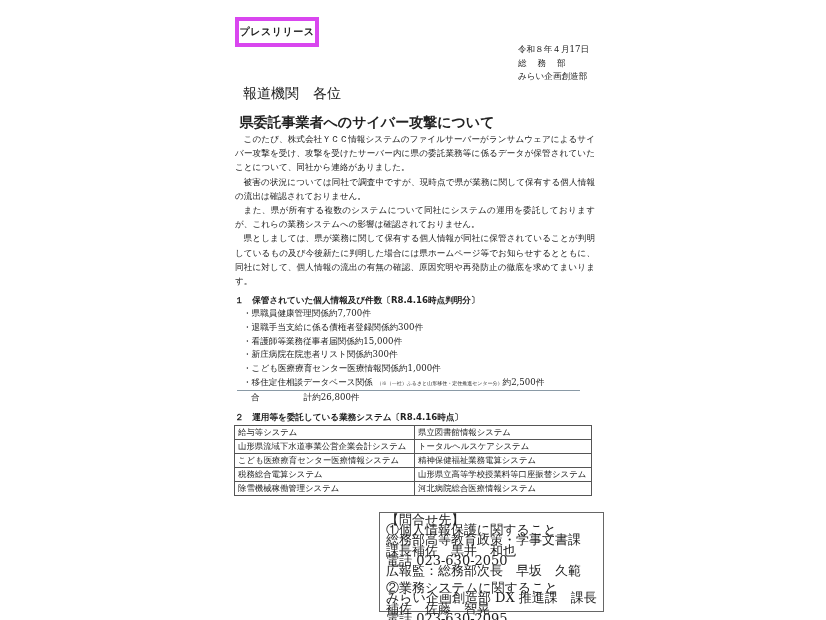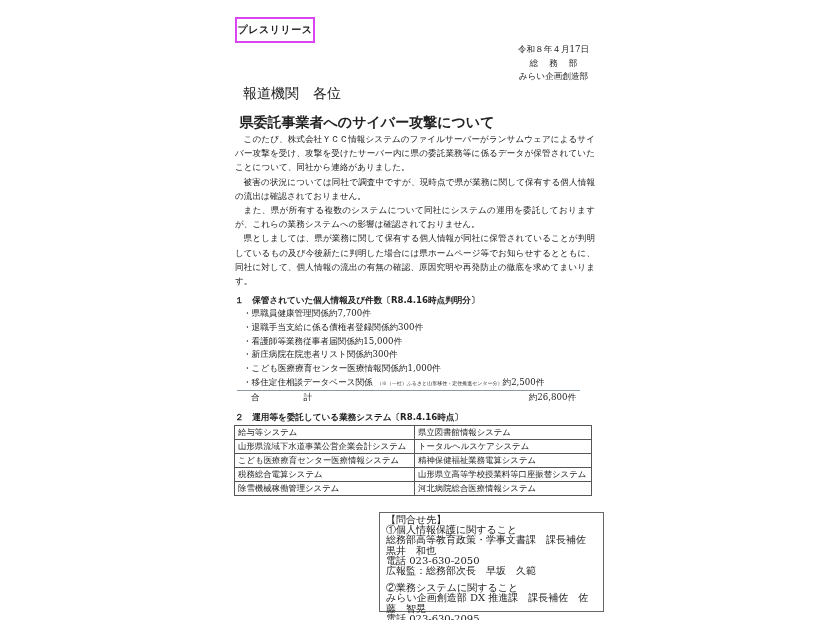--- a/index.html
+++ b/index.html
@@ -1,45 +1,45 @@
 <!DOCTYPE html>
 <html><head>
 <meta charset="utf-8">
 <style>
   html, body { margin:0; padding:0; background:#ffffff; }
   body { width:826px; height:620px; position:relative; overflow:hidden;
          font-family:"DejaVu Serif", "Liberation Serif", serif; color:#222; }
   .abs { position:absolute; }
   .sans { font-family:"DejaVu Sans","Liberation Sans", sans-serif;text-align:center; }
 
-  .press-box { left:235px; top:17px; width:76px; height:22px; border:2px solid #d946ef;
+  .press-box { left:235px; top:17px; width:76px; height:22px; border:4px solid #d946ef;
                font-size:10px; font-weight:bold; line-height:22px; text-align:center; letter-spacing:0.5px; }
-  .date-block { right:237px; top:43px; text-align:center; font-size:8.6px; line-height:13.5px; }
+  .date-block { right:237px; top:43px; text-align:left; font-size:8.6px; line-height:13.5px; }
   .date-block .spaced { letter-spacing:11px; margin-right:-11px; }
   .addressee { left:243px; top:85px; font-size:14px; }
   .title { left:0; width:702px; top:114px; text-align:center; font-size:14px; font-weight:bold;margin-left:16px; }
 
   .body-text { left:235px; top:133px; width:360px; font-size:8.6px; line-height:14.2px; text-align:justify; }
   .body-text p { margin:0; text-indent:1em;font-family:Liberation Mono, monospace; }
 
   .sec1-title { left:235px; top:295px; font-size:8.6px; font-weight:bold; }
   .list { left:243px; top:307px; width:333px; font-size:8.6px; }
   .list .row { display:flex; justify-content:flex-start; height:13.8px; line-height:13.8px; }
   .list .note { font-size:5px; margin-left:4px; }
   .list .divider { border-top:1px solid #8a9aa6; margin-right:-4px; margin-left:-6px; }
-  .list .total { display:flex; justify-content:space-between; height:13.8px; line-height:13.8px; }
+  .list .total { display:flex; height:13.8px; line-height:13.8px; }
   .list .total .lbl { padding-left:8px; letter-spacing:0; }
   .list .total .lbl span:first-child { margin-right:44px; }
 
   .sec2-title { left:235px; top:412px; font-size:8.6px; font-weight:bold; }
   table.systems { position:absolute; left:234px; top:425px; width:358px; border-collapse:collapse; font-size:8.4px;border-radius:24px; }
   table.systems td { border:1px solid #555; height:13px; padding:0 3px; line-height:13px; white-space:nowrap; }
   table.systems td:first-child { width:173px; }
 
-  .contact { left:379px; top:512px; width:225px; height:100px; border:1px solid #666; font-size:10px; line-height:10.2px; padding:2px 6px; box-sizing:border-box; }
+  .contact { left:379px; top:512px; width:225px; height:100px; border:1px solid #666; font-size:13px; line-height:10.2px; padding:2px 6px; box-sizing:border-box; }
   .contact .gap { height:7px; }
 </style>
 </head>
 <body>
 
 <div class="abs press-box sans">
   <span>プレスリリース</span>
 </div>
 
 <div class="abs date-block">

